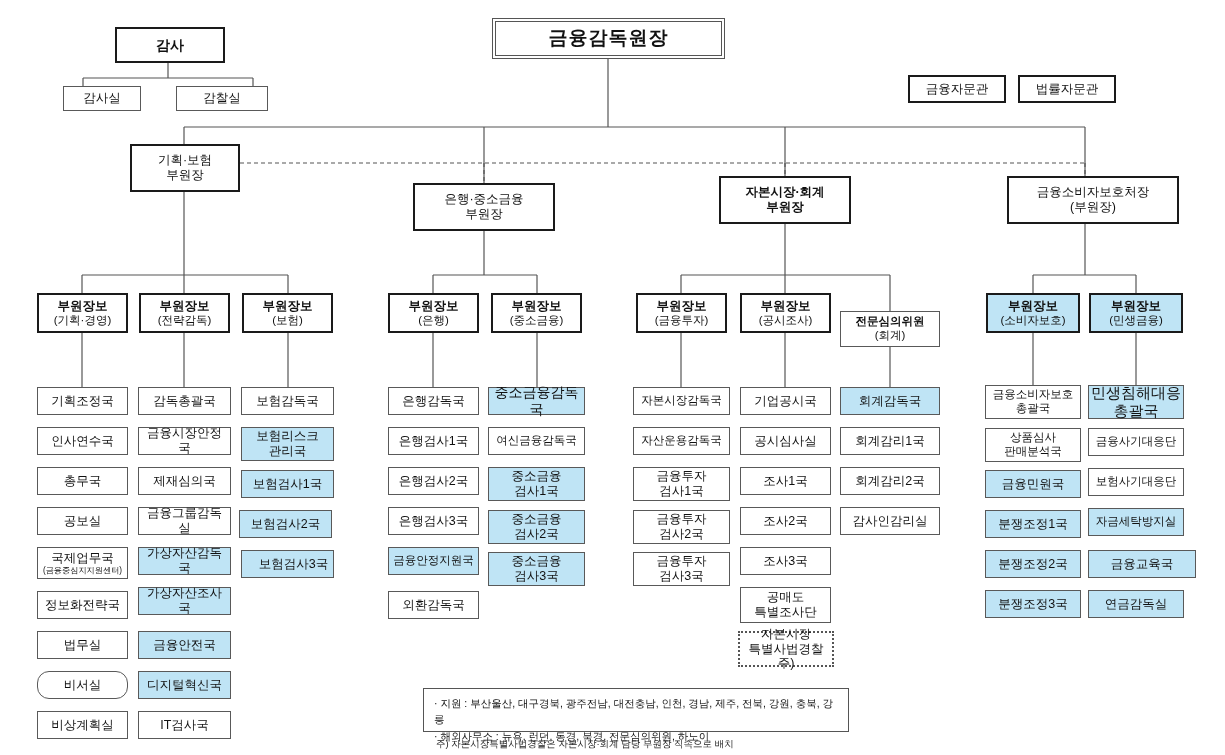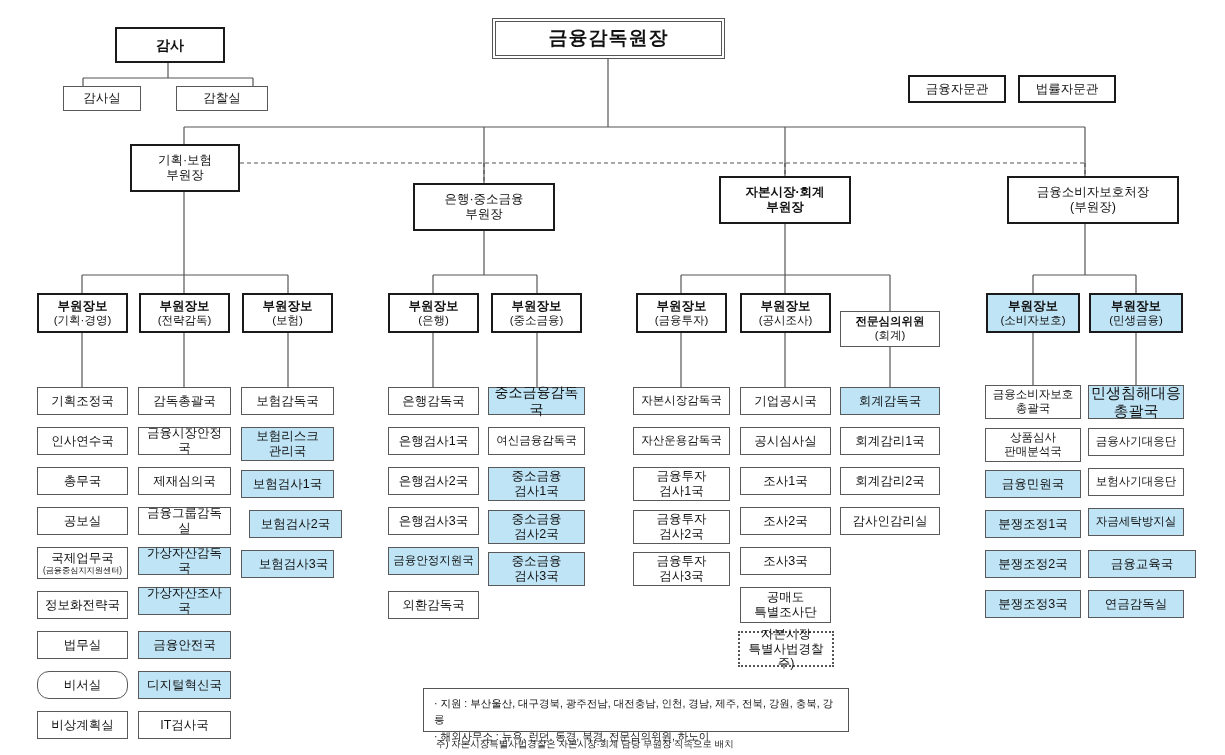--- a/index.html
+++ b/index.html
@@ -259,21 +259,21 @@
   <div class="box" style="left:241px;top:387px;width:93px;height:28px;">
     <span>보험감독국</span>
     </div>
   <div class="box blue" style="left:241px;top:427px;width:93px;height:34px;flex-direction:column;">
     <span>보험리스크</span>
     <span class="l2">관리국</span>
     </div>
   <div class="box blue" style="left:241px;top:470px;width:93px;height:28px;">
     <span>보험검사1국</span>
     </div>
-  <div class="box blue" style="left:249px;top:510px;width:93px;height:28px;">
+  <div class="box blue" style="left:239px;top:510px;width:93px;height:28px;">
     <span>보험검사2국</span>
     </div>
   <div class="box blue" style="left:241px;top:550px;width:93px;height:28px;padding-left:14px;">
     <span>보험검사3국</span>
     </div>
 
   <div class="box" style="left:388px;top:387px;width:91px;height:28px;">
     <span>은행감독국</span>
     </div>
   <div class="box" style="left:388px;top:427px;width:91px;height:28px;">

